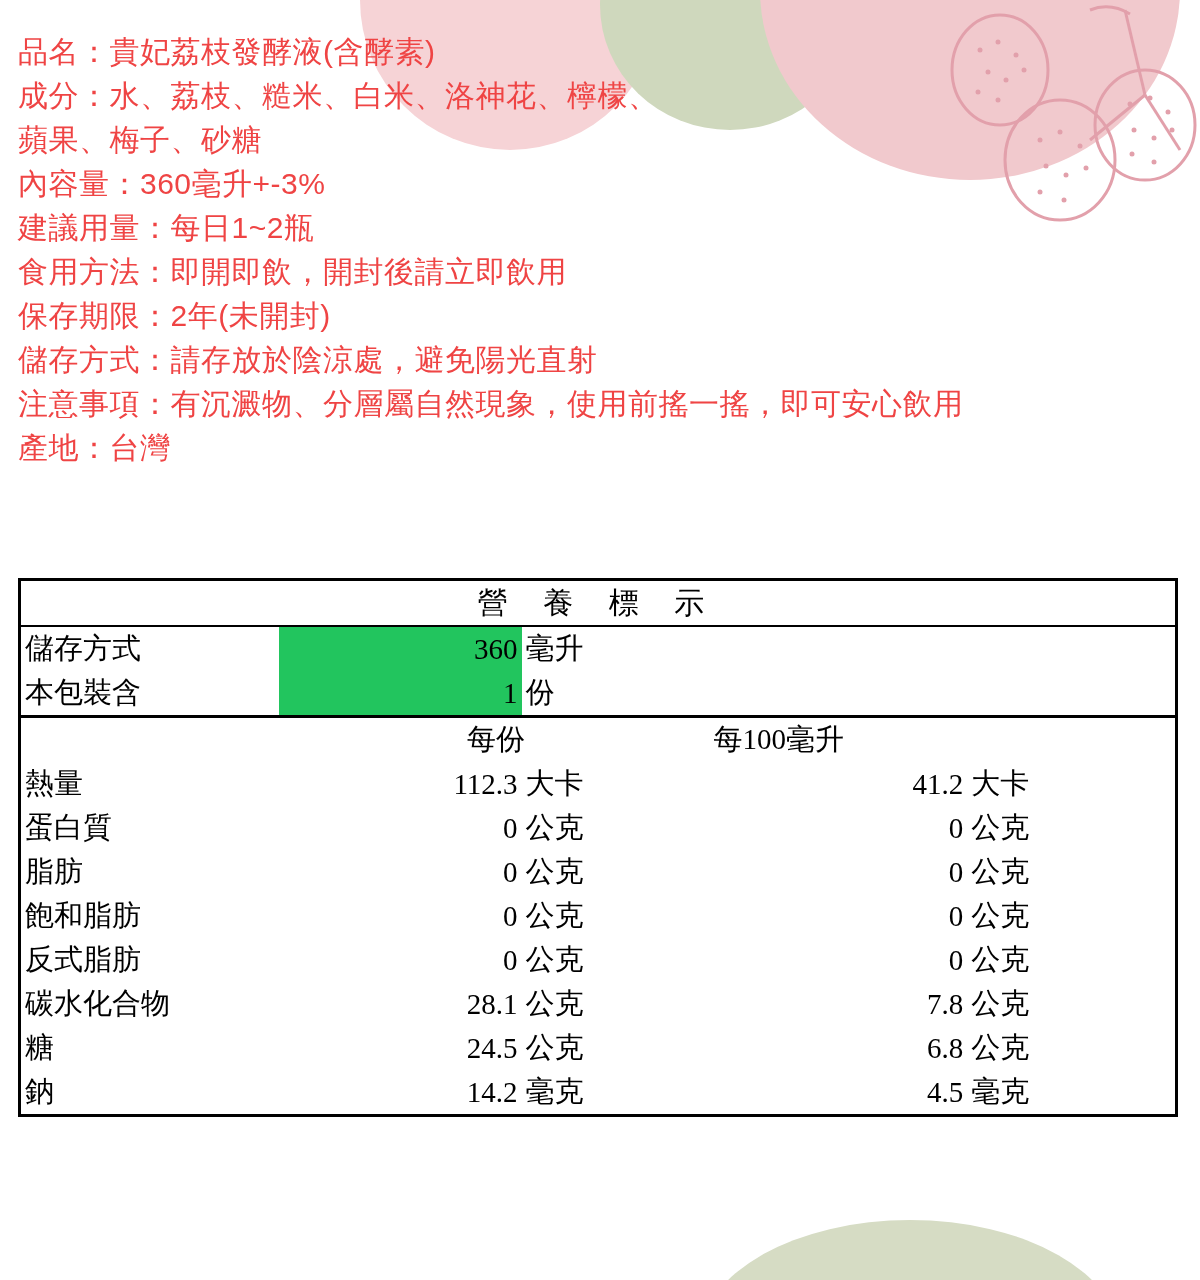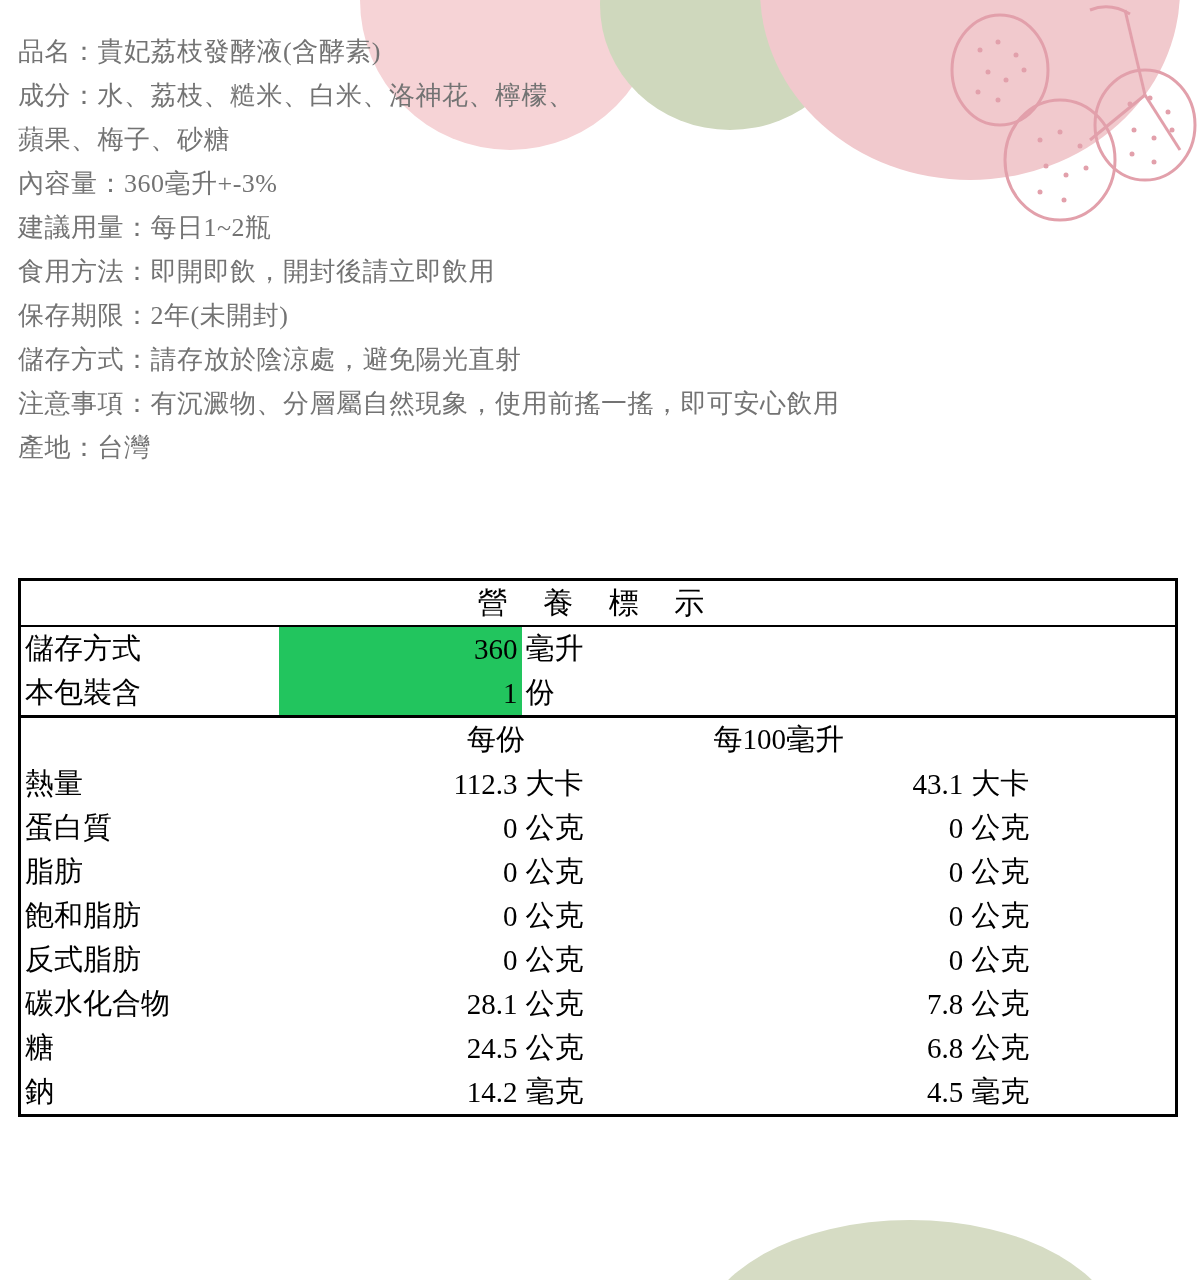--- a/index.html
+++ b/index.html
@@ -68,26 +68,25 @@
   }
 
   
   .info-block {
     position: absolute;
     top: 30px;
     left: 18px;
     width: 1170px;
   }
   .info-line {
-    font-size: 26px;
+    font-size: 30px;
     line-height: 44px;
     letter-spacing: 0.5px;
     white-space: pre;
-    color: #737373;
-    font-family: Liberation Serif, serif;
+    color: #ef4444;
   }
 
   
   .nutrition-wrap {
     position: absolute;
     top: 578px;
     left: 18px;
     width: 1160px;
     border: 3px solid #000;
     box-sizing: border-box;
@@ -226,21 +225,21 @@
       <tr class="hdr">
         <td class="col-name"></td>
         <td class="col-val1 hdr-each" colspan="2">每份</td>
         <td class="col-val2 hdr-100" colspan="2">每100毫升</td>
       </tr>
 
       <tr>
         <td class="col-name">熱量</td>
         <td class="col-val1">112.3</td>
         <td class="col-unit1">大卡</td>
-        <td class="col-val2">43.1</td>
+        <td class="col-val2">41.2</td>
         <td class="col-unit2">大卡</td>
       </tr>
       <tr>
         <td class="col-name">蛋白質</td>
         <td class="col-val1">0</td>
         <td class="col-unit1">公克</td>
         <td class="col-val2">0</td>
         <td class="col-unit2">公克</td>
       </tr>
       <tr>

